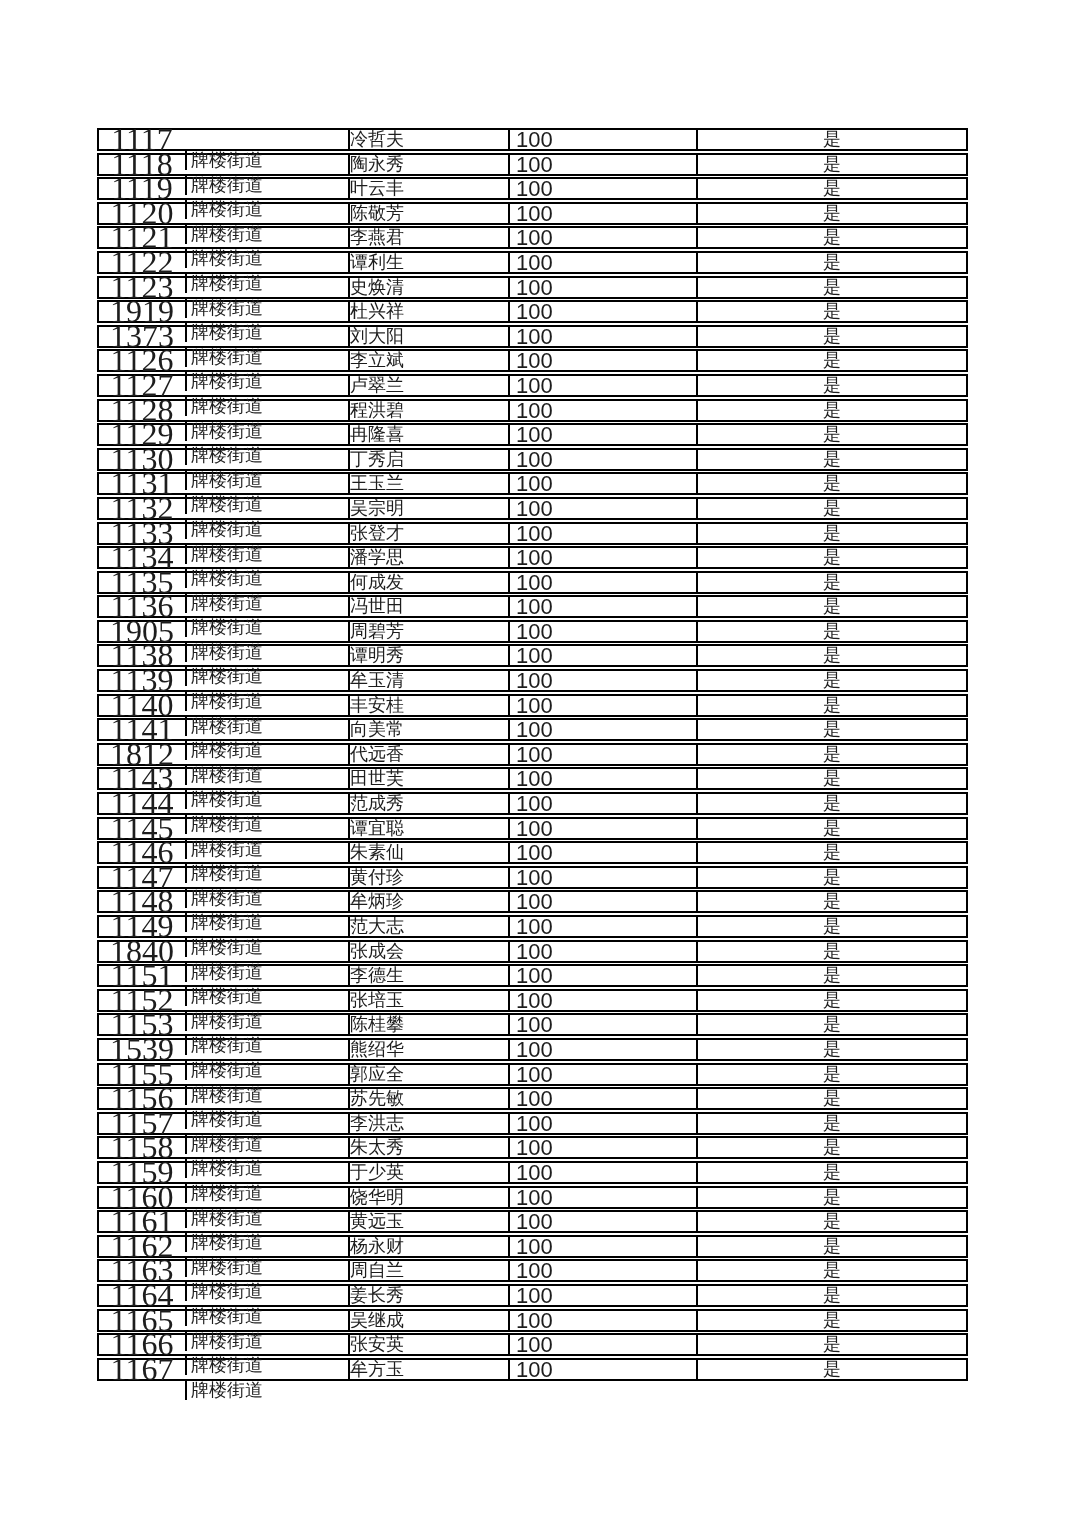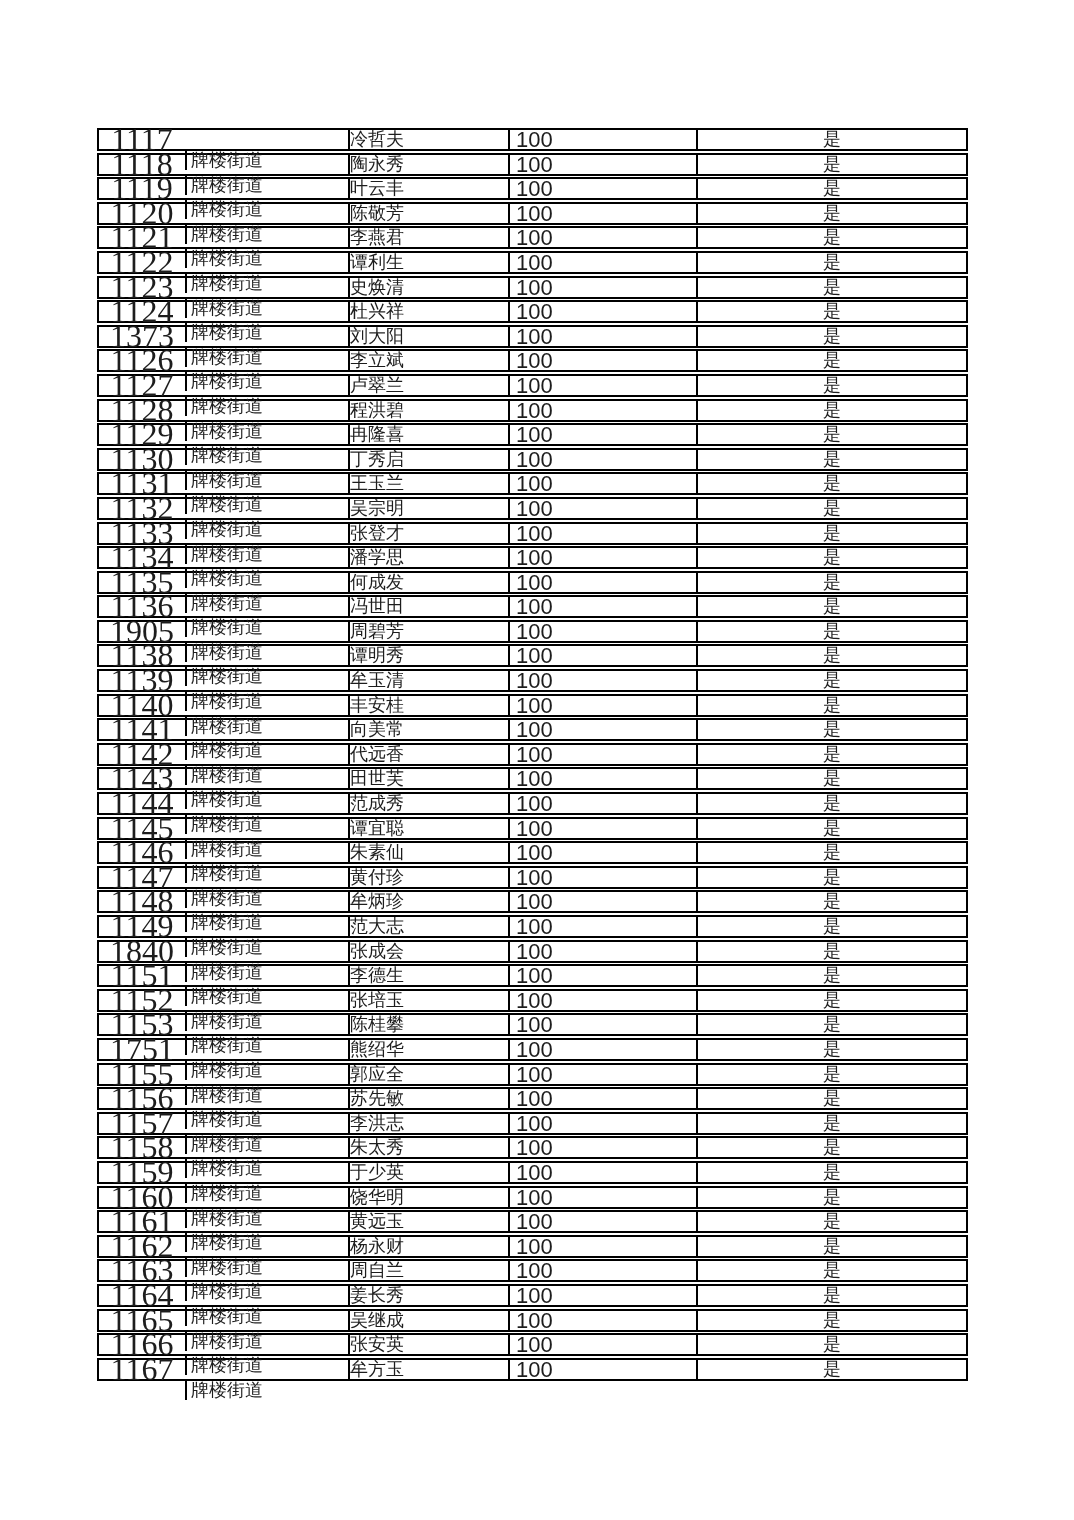--- a/index.html
+++ b/index.html
@@ -127,21 +127,21 @@
 
   <div class="row">
     <div class="cell cell-id">1123</div>
     <div class="cell cell-street">牌楼街道</div>
     <div class="cell cell-name">史焕清</div>
     <div class="cell cell-score">100</div>
     <div class="cell cell-confirmed">是</div>
   </div>
 
   <div class="row">
-    <div class="cell cell-id">1124</div>
+    <div class="cell cell-id">1919</div>
     <div class="cell cell-street">牌楼街道</div>
     <div class="cell cell-name">杜兴祥</div>
     <div class="cell cell-score">100</div>
     <div class="cell cell-confirmed">是</div>
   </div>
 
   <div class="row">
     <div class="cell cell-id">1373</div>
     <div class="cell cell-street">牌楼街道</div>
     <div class="cell cell-name">刘大阳</div>
@@ -271,21 +271,21 @@
 
   <div class="row">
     <div class="cell cell-id">1141</div>
     <div class="cell cell-street">牌楼街道</div>
     <div class="cell cell-name">向美常</div>
     <div class="cell cell-score">100</div>
     <div class="cell cell-confirmed">是</div>
   </div>
 
   <div class="row">
-    <div class="cell cell-id">1142</div>
+    <div class="cell cell-id">1812</div>
     <div class="cell cell-street">牌楼街道</div>
     <div class="cell cell-name">代远香</div>
     <div class="cell cell-score">100</div>
     <div class="cell cell-confirmed">是</div>
   </div>
 
   <div class="row">
     <div class="cell cell-id">1143</div>
     <div class="cell cell-street">牌楼街道</div>
     <div class="cell cell-name">田世芙</div>
@@ -367,21 +367,21 @@
 
   <div class="row">
     <div class="cell cell-id">1153</div>
     <div class="cell cell-street">牌楼街道</div>
     <div class="cell cell-name">陈桂攀</div>
     <div class="cell cell-score">100</div>
     <div class="cell cell-confirmed">是</div>
   </div>
 
   <div class="row">
-    <div class="cell cell-id">1751</div>
+    <div class="cell cell-id">1539</div>
     <div class="cell cell-street">牌楼街道</div>
     <div class="cell cell-name">熊绍华</div>
     <div class="cell cell-score">100</div>
     <div class="cell cell-confirmed">是</div>
   </div>
 
   <div class="row">
     <div class="cell cell-id">1155</div>
     <div class="cell cell-street">牌楼街道</div>
     <div class="cell cell-name">郭应全</div>

